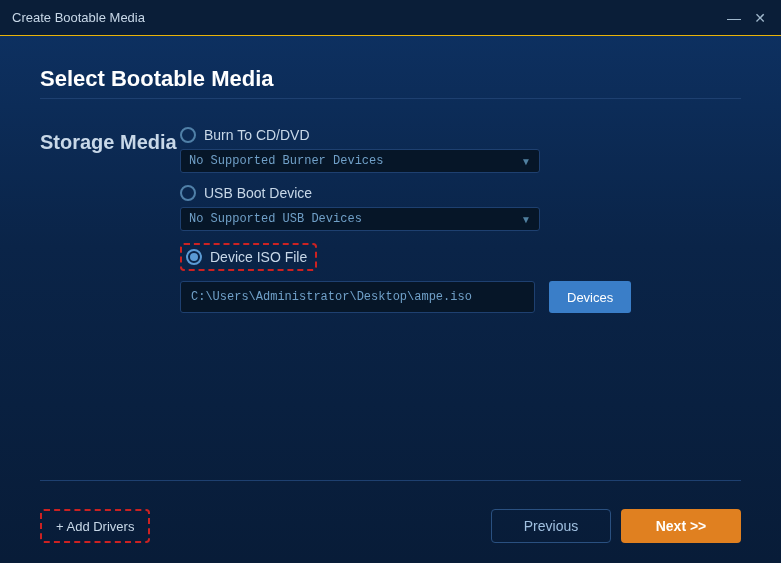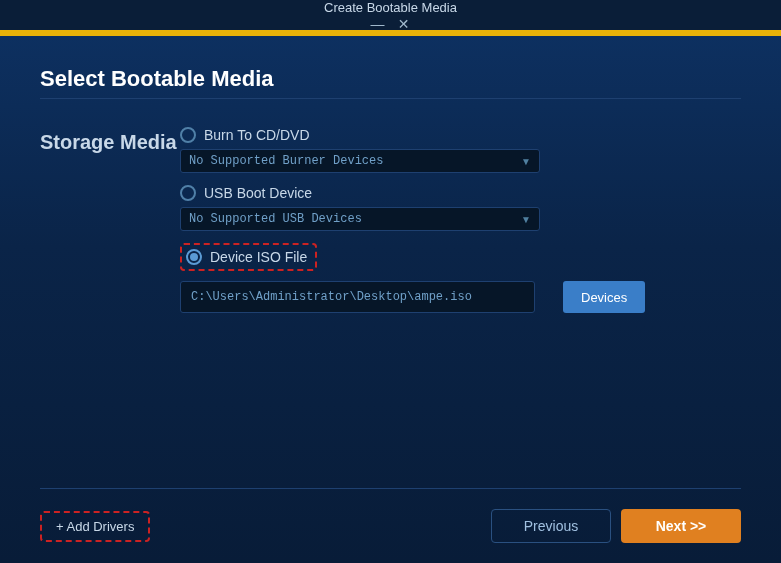--- a/index.html
+++ b/index.html
@@ -5,22 +5,21 @@
     * { box-sizing: border-box; margin: 0; padding: 0; }
     body { width: 781px; height: 563px; overflow: hidden; font-family: 'Segoe UI', Arial, sans-serif; background: #0d2a4a; }
 
     .title-bar {
       background: #0a1e38;
       height: 36px;
       display: flex;
       align-items: center;
       justify-content: space-between;
       padding: 0 12px;
-      border-bottom: 6px solid #eab308;
-      flex-direction: column;
+      border-bottom: 1px solid #eab308;
     }
     .title-bar-text {
       color: #c8d8e8;
       font-size: 13px;
     }
     .title-bar-controls {
       display: flex;
       gap: 8px;
     }
     .title-btn {
@@ -156,21 +155,21 @@
       font-family: 'Courier New', monospace;
     }
     .dropdown-arrow {
       color: #5080a0;
       font-size: 10px;
     }
 
     .file-row {
       display: flex;
       align-items: flex-start;
-      gap: 28px;
+      gap: 14px;
       margin-top: 4px;
     }
     .file-input {
       flex: 1;
       background: #061628;
       border: 1px solid #1e4070;
       border-radius: 3px;
       padding: 6px 10px;
       color: #70a0c8;
       font-size: 12px;
@@ -185,23 +184,22 @@
       border-radius: 3px;
       color: #ffffff;
       font-size: 13px;
       padding: 6px 18px;
       cursor: pointer;
       height: 32px;
     }
 
     .footer {
       display: flex;
-      align-items: center;
       justify-content: space-between;
-      padding-top: 20px;
+      padding-top: 28px;
       border-top: 1px solid #1e4070;
       margin-top: auto;
     }
 
     .add-drivers-btn {
       background: none;
       border: 2px dashed #cc2222;
       border-radius: 4px;
       color: #c8d8e8;
       font-size: 13px;

